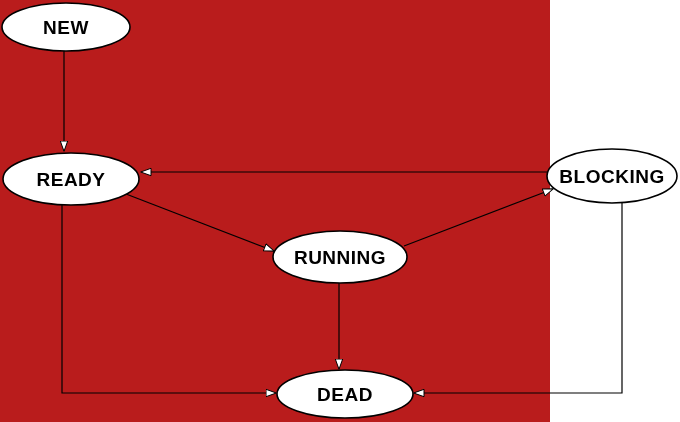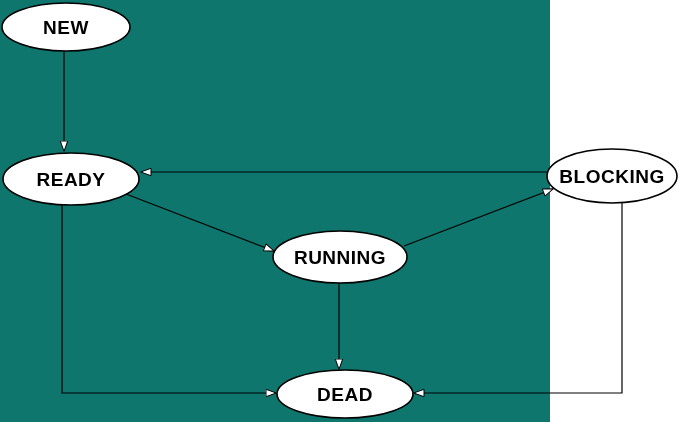--- a/index.html
+++ b/index.html
@@ -10,21 +10,21 @@
     width: 680px;
     height: 422px;
     background: #ffffff;
     font-family: "Liberation Sans", sans-serif;
     overflow: hidden;
   }
   #diagram-stage {
     position: relative;
     width: 550px;
     height: 422px;
-    background: #0f766e;
+    background: #b91c1c;
   }
   #diagram-svg text {
     font-family: "Liberation Sans", "DejaVu Sans", sans-serif;
     font-weight: bold;
     font-size: 19px;
     letter-spacing: 0.5px;
   }
 </style>
 </head>
 <body>

